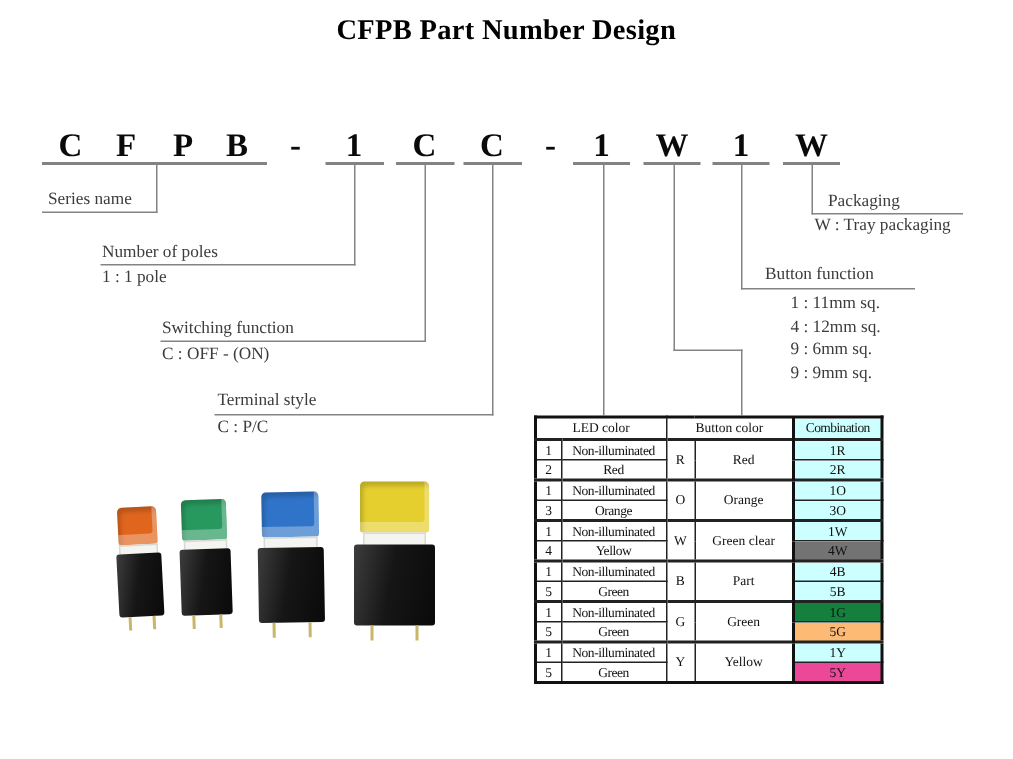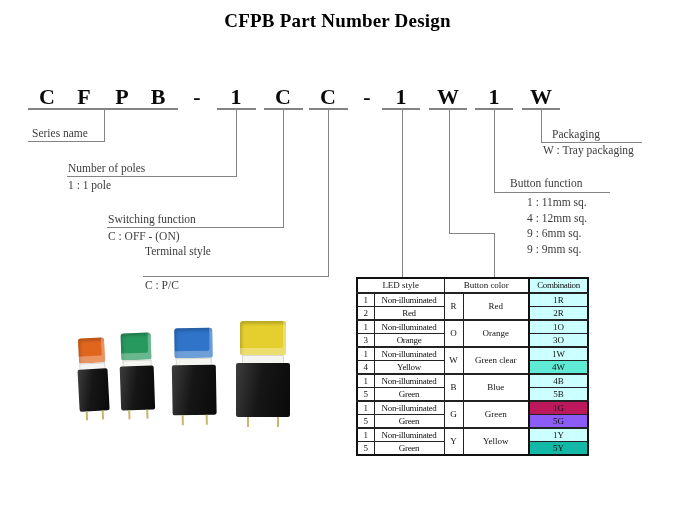--- a/index.html
+++ b/index.html
@@ -92,42 +92,42 @@
   <div class="hl" style="left:107px;top:227px;width:177px;height:1px"></div>
   <div class="hl" style="left:143px;top:276px;width:186px;height:1px"></div>
   <div class="hl" style="left:541px;top:142px;width:101px;height:1px"></div>
   <div class="hl" style="left:494px;top:192px;width:116px;height:1px"></div>
 
   <div class="lbl" style="left:32px;top:127px">Series name</div>
   <div class="lbl" style="left:68px;top:162px">Number of poles</div>
   <div class="lbl" style="left:68px;top:179px">1 : 1 pole</div>
   <div class="lbl" style="left:108px;top:213px">Switching function</div>
   <div class="lbl" style="left:108px;top:230px">C : OFF - (ON)</div>
-  <div class="lbl" style="left:145px;top:245px">Terminal style</div>
+  <div class="lbl" style="left:145px;top:261px">Terminal style</div>
   <div class="lbl" style="left:145px;top:279px">C : P/C</div>
   <div class="lbl" style="left:552px;top:128px">Packaging</div>
   <div class="lbl" style="left:543px;top:144px">W : Tray packaging</div>
   <div class="lbl" style="left:510px;top:177px">Button function</div>
   <div class="lbl" style="left:527px;top:196px">1 : 11mm sq.</div>
   <div class="lbl" style="left:527px;top:211.5px">4 : 12mm sq.</div>
   <div class="lbl" style="left:527px;top:227px">9 : 6mm sq.</div>
   <div class="lbl" style="left:527px;top:242.5px">9 : 9mm sq.</div>
 
   <div class="tblwrap">
     <table class="ct">
       <colgroup>
           <col style="width:17px">
           <col style="width:70px">
           <col style="width:19px">
           <col style="width:66px">
           <col style="width:59px">
         </colgroup>
       <tbody>
           <tr>
-        <th colspan="2">LED style</th>
+        <th colspan="2">LED color</th>
         <th colspan="2">Button color</th>
         <th class="comb combh" style="background-color: rgb(204, 255, 255);">Combination</th>
       </tr>
       <tr class="gs">
         <td>1</td>
         <td class="name">Non-illuminated</td>
         <td rowspan="2">R</td>
         <td rowspan="2">Red</td>
         <td class="comb" style="background-color: rgb(204, 255, 255);">1R</td>
       </tr>
@@ -151,57 +151,57 @@
       <tr class="gs">
         <td>1</td>
         <td class="name">Non-illuminated</td>
         <td rowspan="2">W</td>
         <td rowspan="2">Green clear</td>
         <td class="comb" style="background-color: rgb(204, 255, 255);">1W</td>
       </tr>
       <tr>
         <td>4</td>
         <td class="name">Yellow</td>
-        <td class="comb" style="background-color: #5eead4;">4W</td>
+        <td class="comb" style="background-color: #737373;">4W</td>
       </tr>
       <tr class="gs">
         <td>1</td>
         <td class="name">Non-illuminated</td>
         <td rowspan="2">B</td>
-        <td rowspan="2">Blue</td>
+        <td rowspan="2">Part</td>
         <td class="comb" style="background-color: rgb(204, 255, 255);">4B</td>
       </tr>
       <tr>
         <td>5</td>
         <td class="name">Green</td>
         <td class="comb" style="background-color: rgb(204, 255, 255);">5B</td>
       </tr>
       <tr class="gs">
         <td>1</td>
         <td class="name">Non-illuminated</td>
         <td rowspan="2">G</td>
         <td rowspan="2">Green</td>
-        <td class="comb" style="background-color: #be185d;">1G</td>
+        <td class="comb" style="background-color: #15803d;">1G</td>
       </tr>
       <tr>
         <td>5</td>
         <td class="name">Green</td>
-        <td class="comb" style="background-color: #8b5cf6;">5G</td>
+        <td class="comb" style="background-color: #fdba74;">5G</td>
       </tr>
       <tr class="gs">
         <td>1</td>
         <td class="name">Non-illuminated</td>
         <td rowspan="2">Y</td>
         <td rowspan="2">Yellow</td>
         <td class="comb" style="background-color: rgb(204, 255, 255);">1Y</td>
       </tr>
       <tr>
         <td>5</td>
         <td class="name">Green</td>
-        <td class="comb" style="background-color: #14b8a6;">5Y</td>
+        <td class="comb" style="background-color: #ec4899;">5Y</td>
       </tr>
     </tbody>
       </table>
   </div>
 
   <div class="photo">
     <div class="sw" style="left:18px;top:38px;transform:rotate(-3deg)">
       <div class="cap" style="width: 26px; height: 25px; background: rgb(224, 102, 30);"></div>
       <div class="band" style="width:24px;height:5px"></div>
       <div class="bod" style="width:30px;height:42px"></div>

